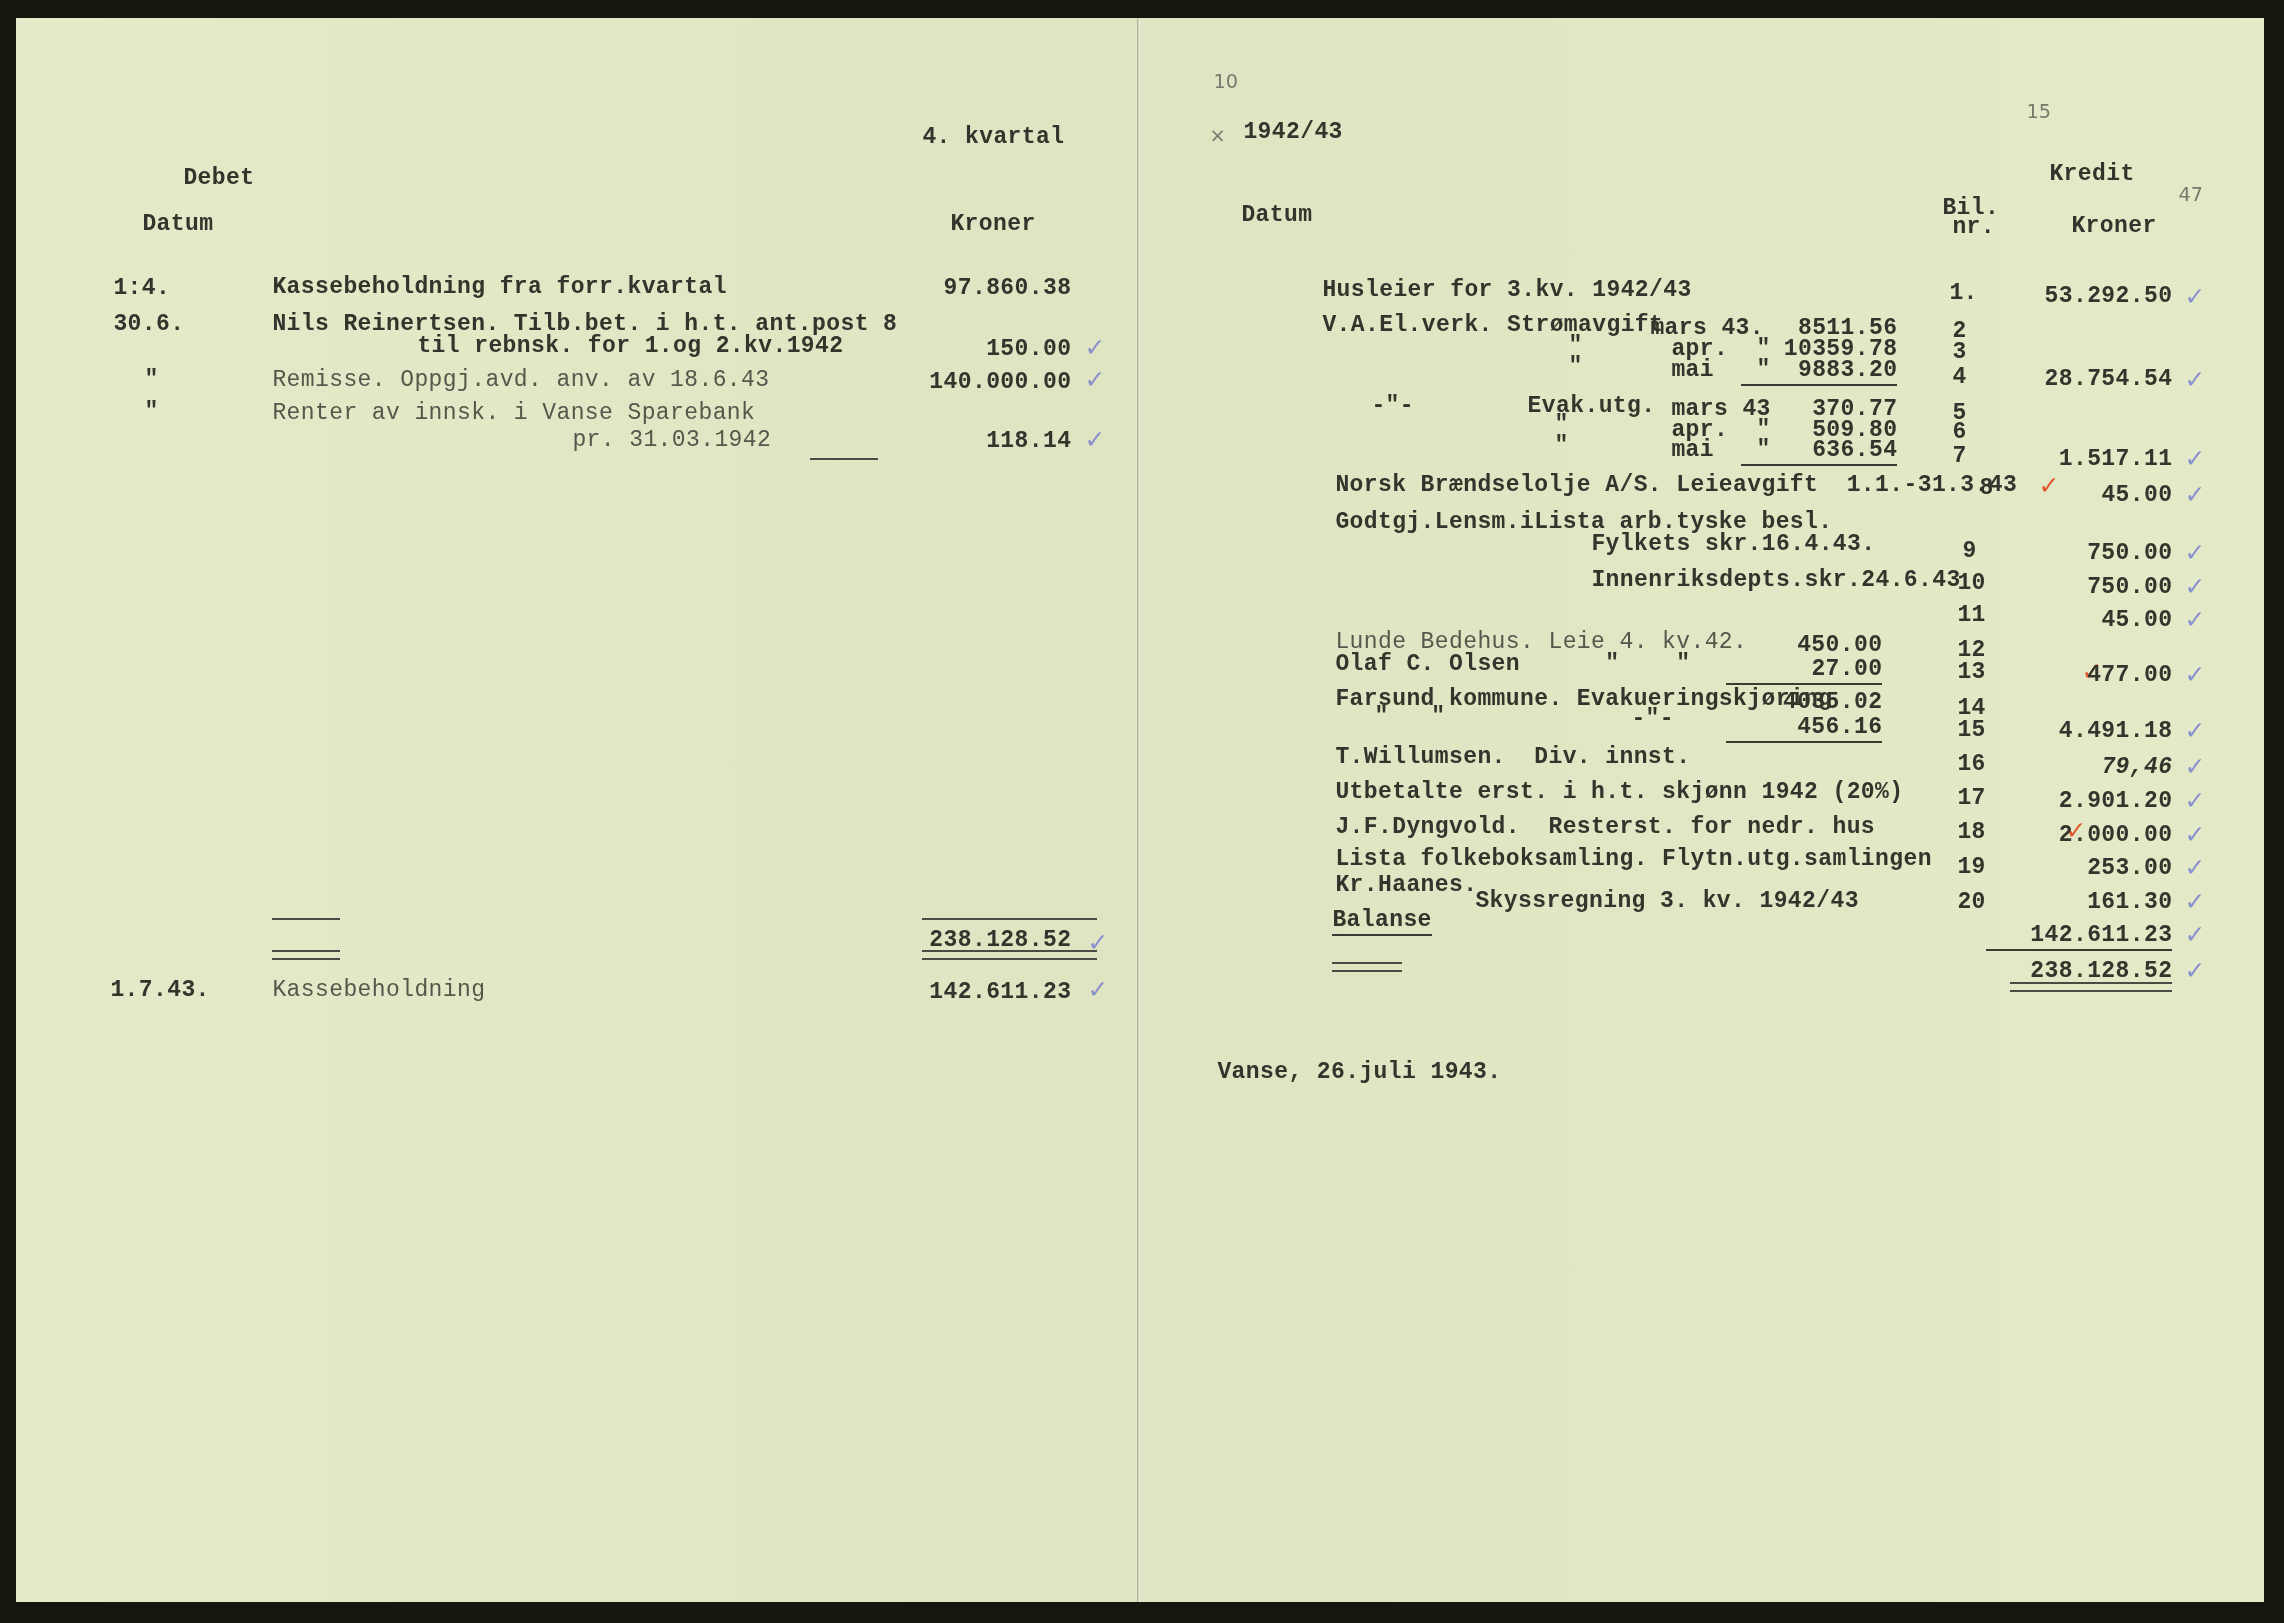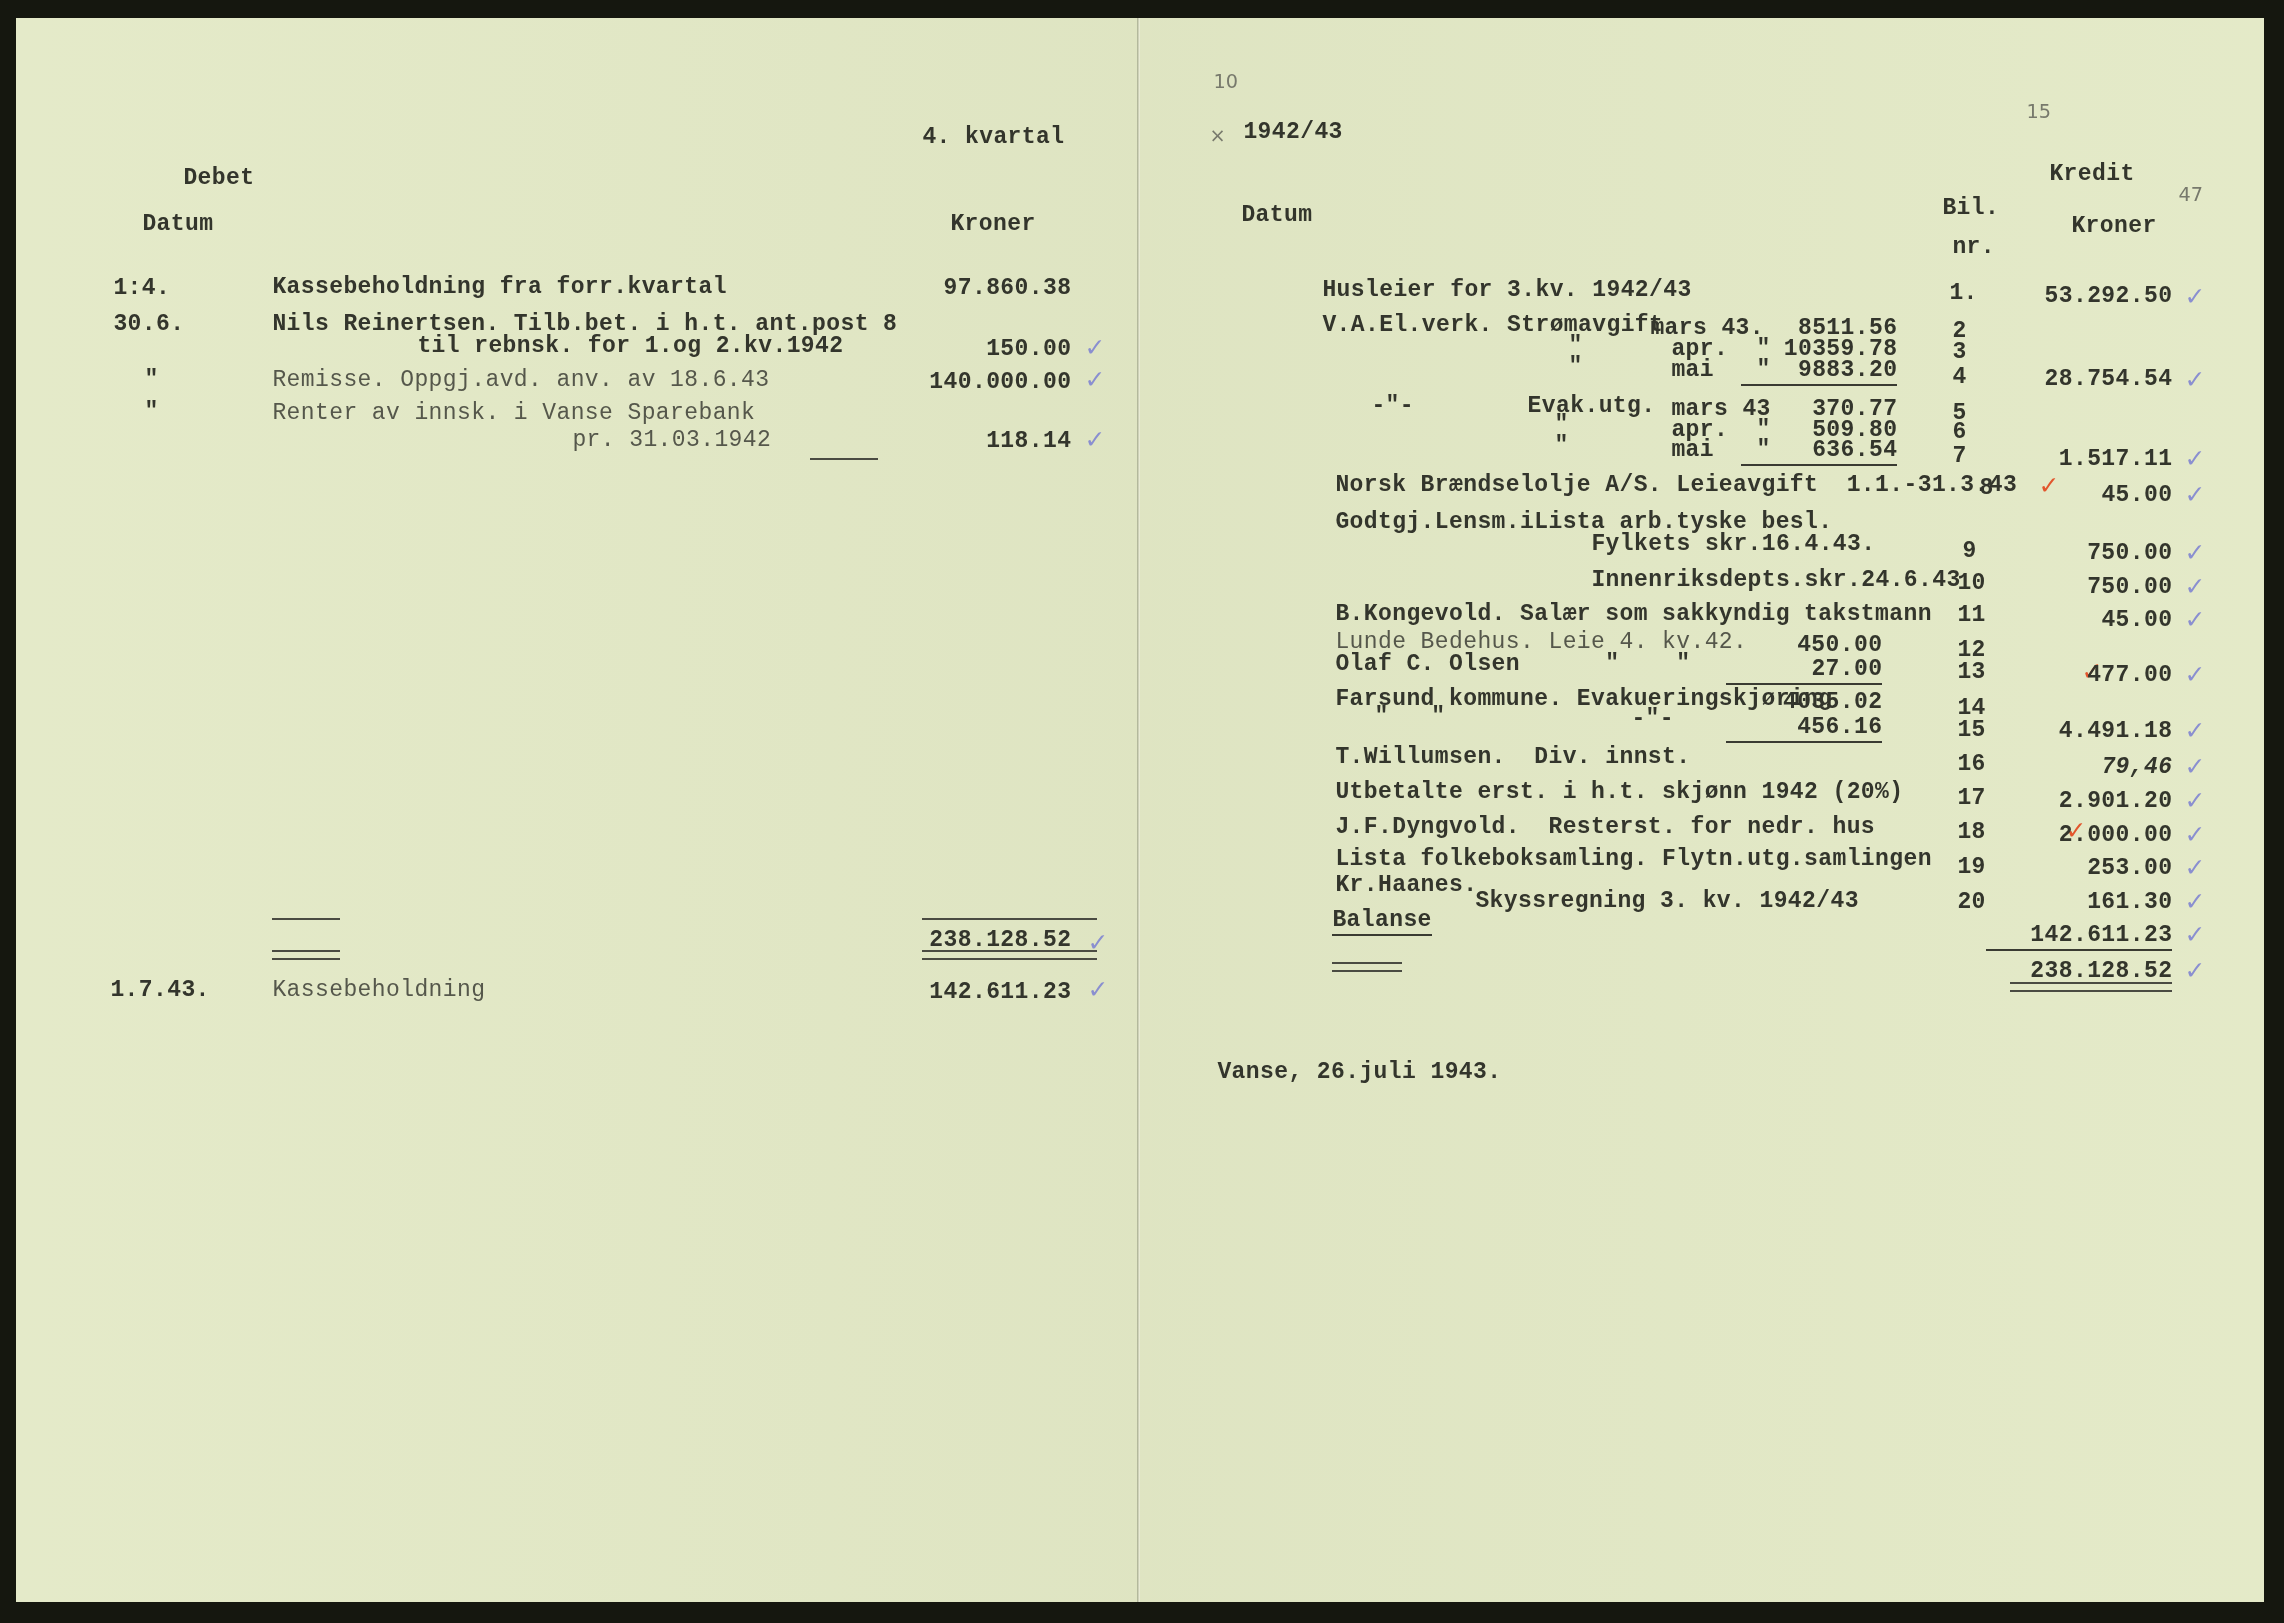--- a/index.html
+++ b/index.html
@@ -79,21 +79,21 @@
 
   <div class="pencil" style="left:1197px;top:52px;">10</div>
   <div class="pencil" style="left:2010px;top:82px;">15</div>
   <div class="pencil" style="left:2162px;top:165px;">47</div>
   <div class="pencil" style="left:1193px;top:106px;">×</div>
 
   <div class="t" style="left:1227px;top:101px;">1942/43</div>
   <div class="t" style="left:2033px;top:143px;">Kredit</div>
   <div class="t" style="left:1225px;top:184px;">Datum</div>
   <div class="t" style="left:1926px;top:177px;">Bil.</div>
-  <div class="t" style="left:1936px;top:216px;">nr.</div>
+  <div class="t" style="left:1936px;top:196px;">nr.</div>
   <div class="t" style="left:2055px;top:195px;">Kroner</div>
 
   <div class="t" style="left:1306px;top:259px;">Husleier for 3.kv. 1942/43</div>
   <div class="t" style="left:1933px;top:262px;">1.</div>
   <div class="t right" style="left:1970px;top:265px;width:186px;">53.292.50</div>
 
   <div class="t" style="left:1306px;top:294px;">V.A.El.verk. Strømavgift</div>
   <div class="t" style="left:1634px;top:297px;">mars 43.</div>
   <div class="t right" style="left:1725px;top:297px;width:156px;">8511.56</div>
   <div class="t" style="left:1936px;top:300px;">2</div>
@@ -132,21 +132,20 @@
 
   <div class="t" style="left:1319px;top:491px;">Godtgj.Lensm.iLista arb.tyske besl.</div>
   <div class="t" style="left:1575px;top:513px;">Fylkets skr.16.4.43.</div>
   <div class="t" style="left:1946px;top:520px;">9</div>
   <div class="t right" style="left:1970px;top:522px;width:186px;">750.00</div>
 
   <div class="t" style="left:1575px;top:549px;">Innenriksdepts.skr.24.6.43</div>
   <div class="t" style="left:1941px;top:552px;">10</div>
   <div class="t right" style="left:1970px;top:556px;width:186px;">750.00</div>
 
-  <div class="t" style="left:1319px;top:583px;">B.Kongevold. Salær som sakkyndig takstmann</div>
   <div class="t" style="left:1941px;top:584px;">11</div>
   <div class="t right" style="left:1970px;top:589px;width:186px;">45.00</div>
 
   <div class="t light" style="left:1319px;top:611px;">Lunde Bedehus. Leie 4. kv.42.</div>
   <div class="t right" style="left:1710px;top:614px;width:156px;">450.00</div>
   <div class="t" style="left:1941px;top:619px;">12</div>
 
   <div class="t" style="left:1319px;top:633px;">Olaf C. Olsen      "    "</div>
   <div class="t right ul" style="left:1710px;top:638px;width:156px;">27.00</div>
   <div class="t" style="left:1941px;top:641px;">13</div>

